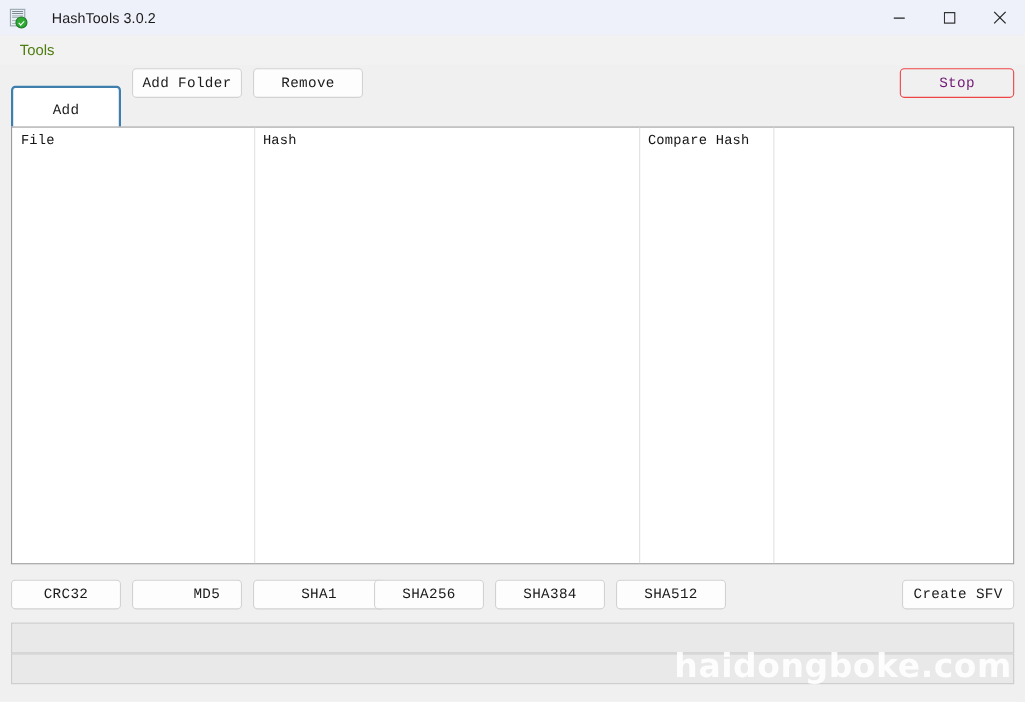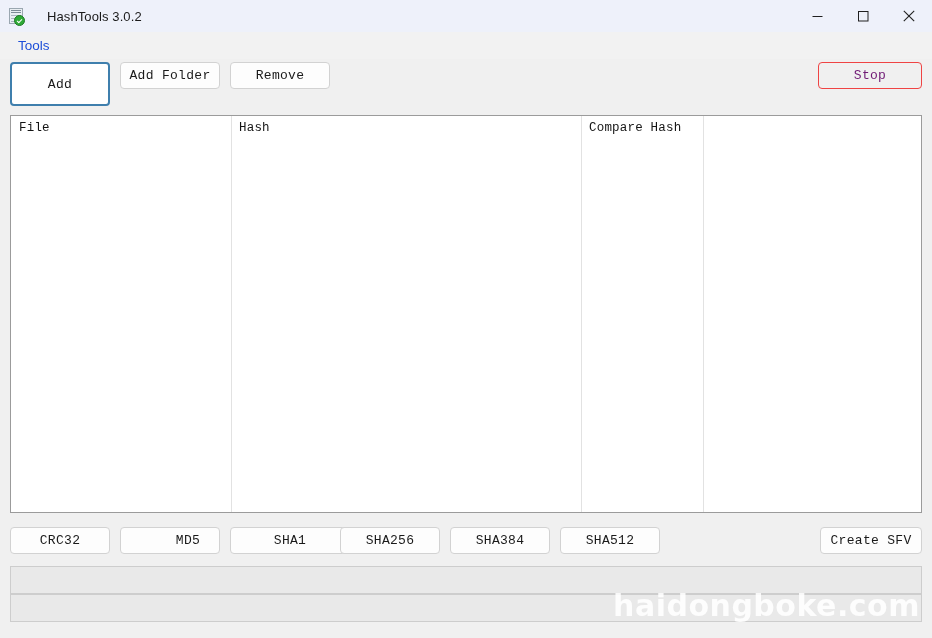--- a/index.html
+++ b/index.html
@@ -106,21 +106,21 @@
   
   .menubar {
     height: 27px;
     background: #f2f2f2;
     display: flex;
     align-items: center;
     padding-left: 14px;
   }
   .menu-item {
     font-size: 13.5px;
-    color: #1d4ed8;
+    color: #4d7c0f;
     padding: 2px 4px;
   }
 
   
   .toolbar {
     position: relative;
     height: 42px;
     background: #f0f0f0;
   }
   .btn {
@@ -238,21 +238,21 @@
         </svg>
     </div>
   </div>
 </div>
 
 <div class="menubar">
   <span class="menu-item">Tools</span>
 </div>
 
 <div class="toolbar" id="toolbar">
-    <div class="btn focused" style="left: 10px; width: 100px; top: 3px; height: 44px;">Add</div>
+    <div class="btn focused" style="left: 10px; width: 100px; top: 19px; height: 44px;">Add</div>
     <div class="btn" style="left: 120px; width: 100px; top: 3px; height: 27px;">Add Folder</div>
     <div class="btn" style="left: 230px; width: 100px; top: 3px; height: 27px;">Remove</div>
     <div class="btn disabled" style="left: 818px; width: 104px; top: 3px; height: 27px;">Stop</div>
   </div>
 
 <div class="listview" id="listview">
     <div class="col-header" style="left: 8px;">File</div>
     <div class="col-divider" style="left: 220px;"></div>
     <div class="col-header" style="left: 228px;">Hash</div>
     <div class="col-divider" style="left: 570px;"></div>

